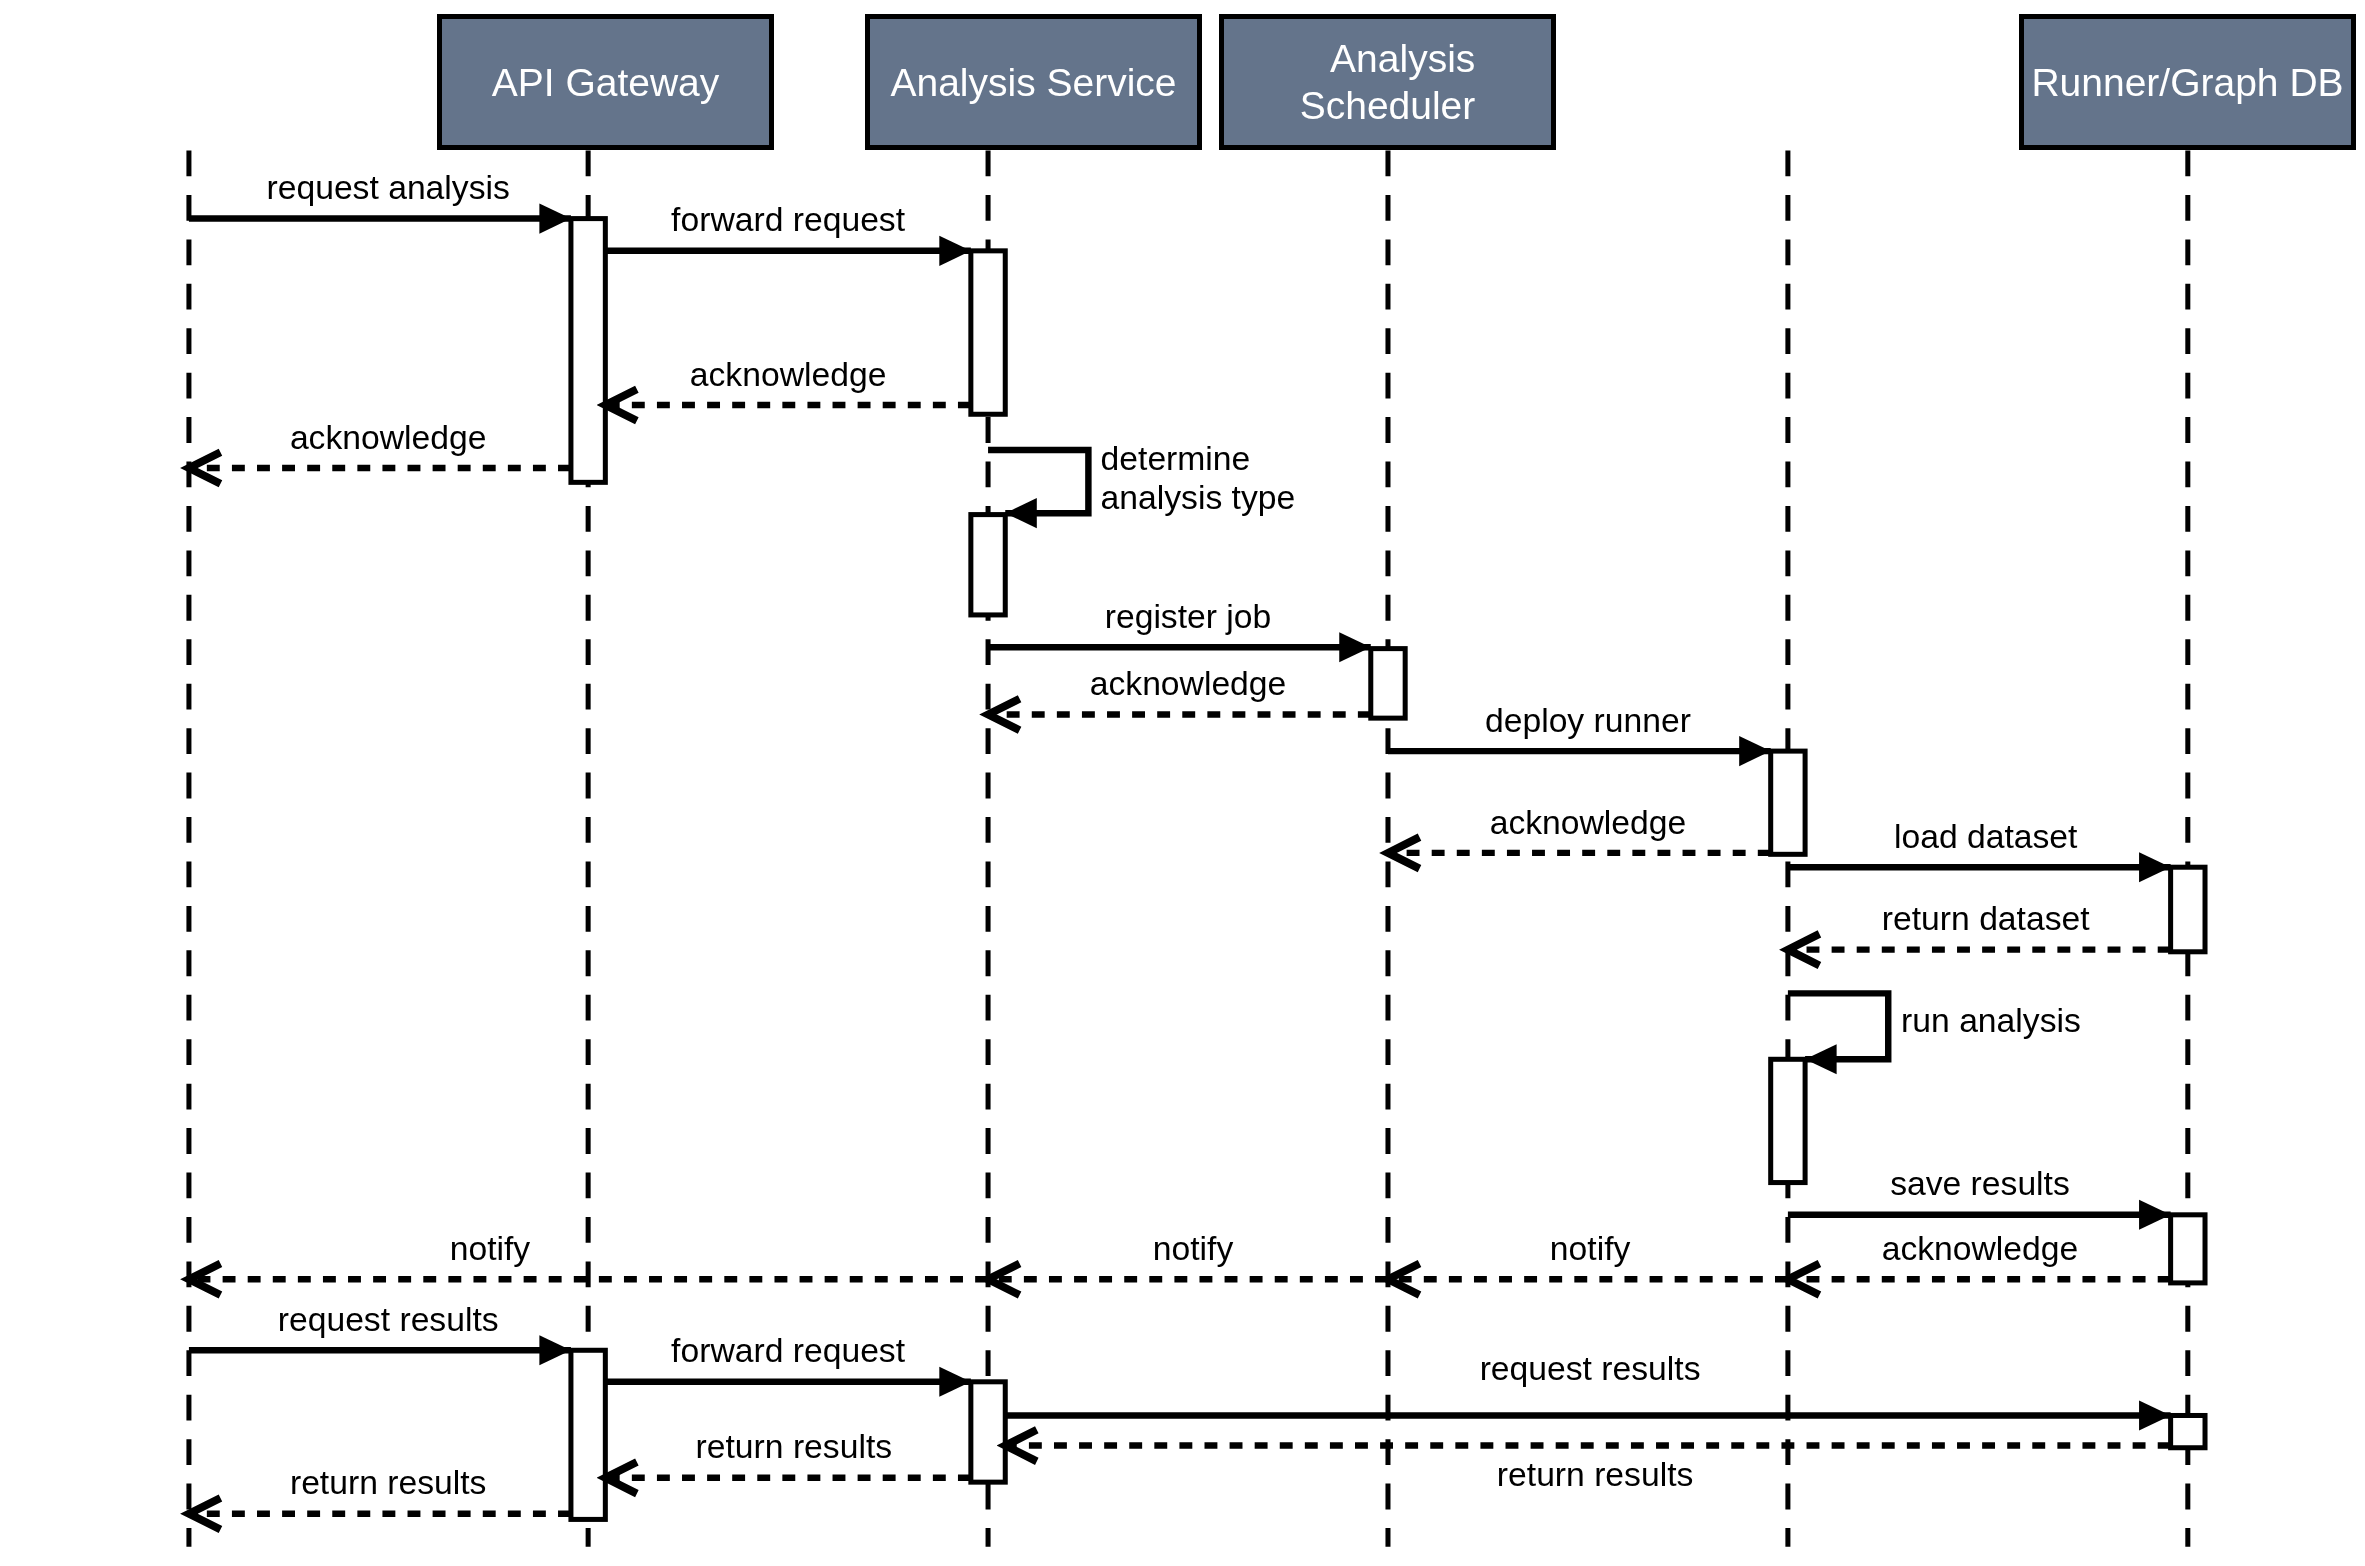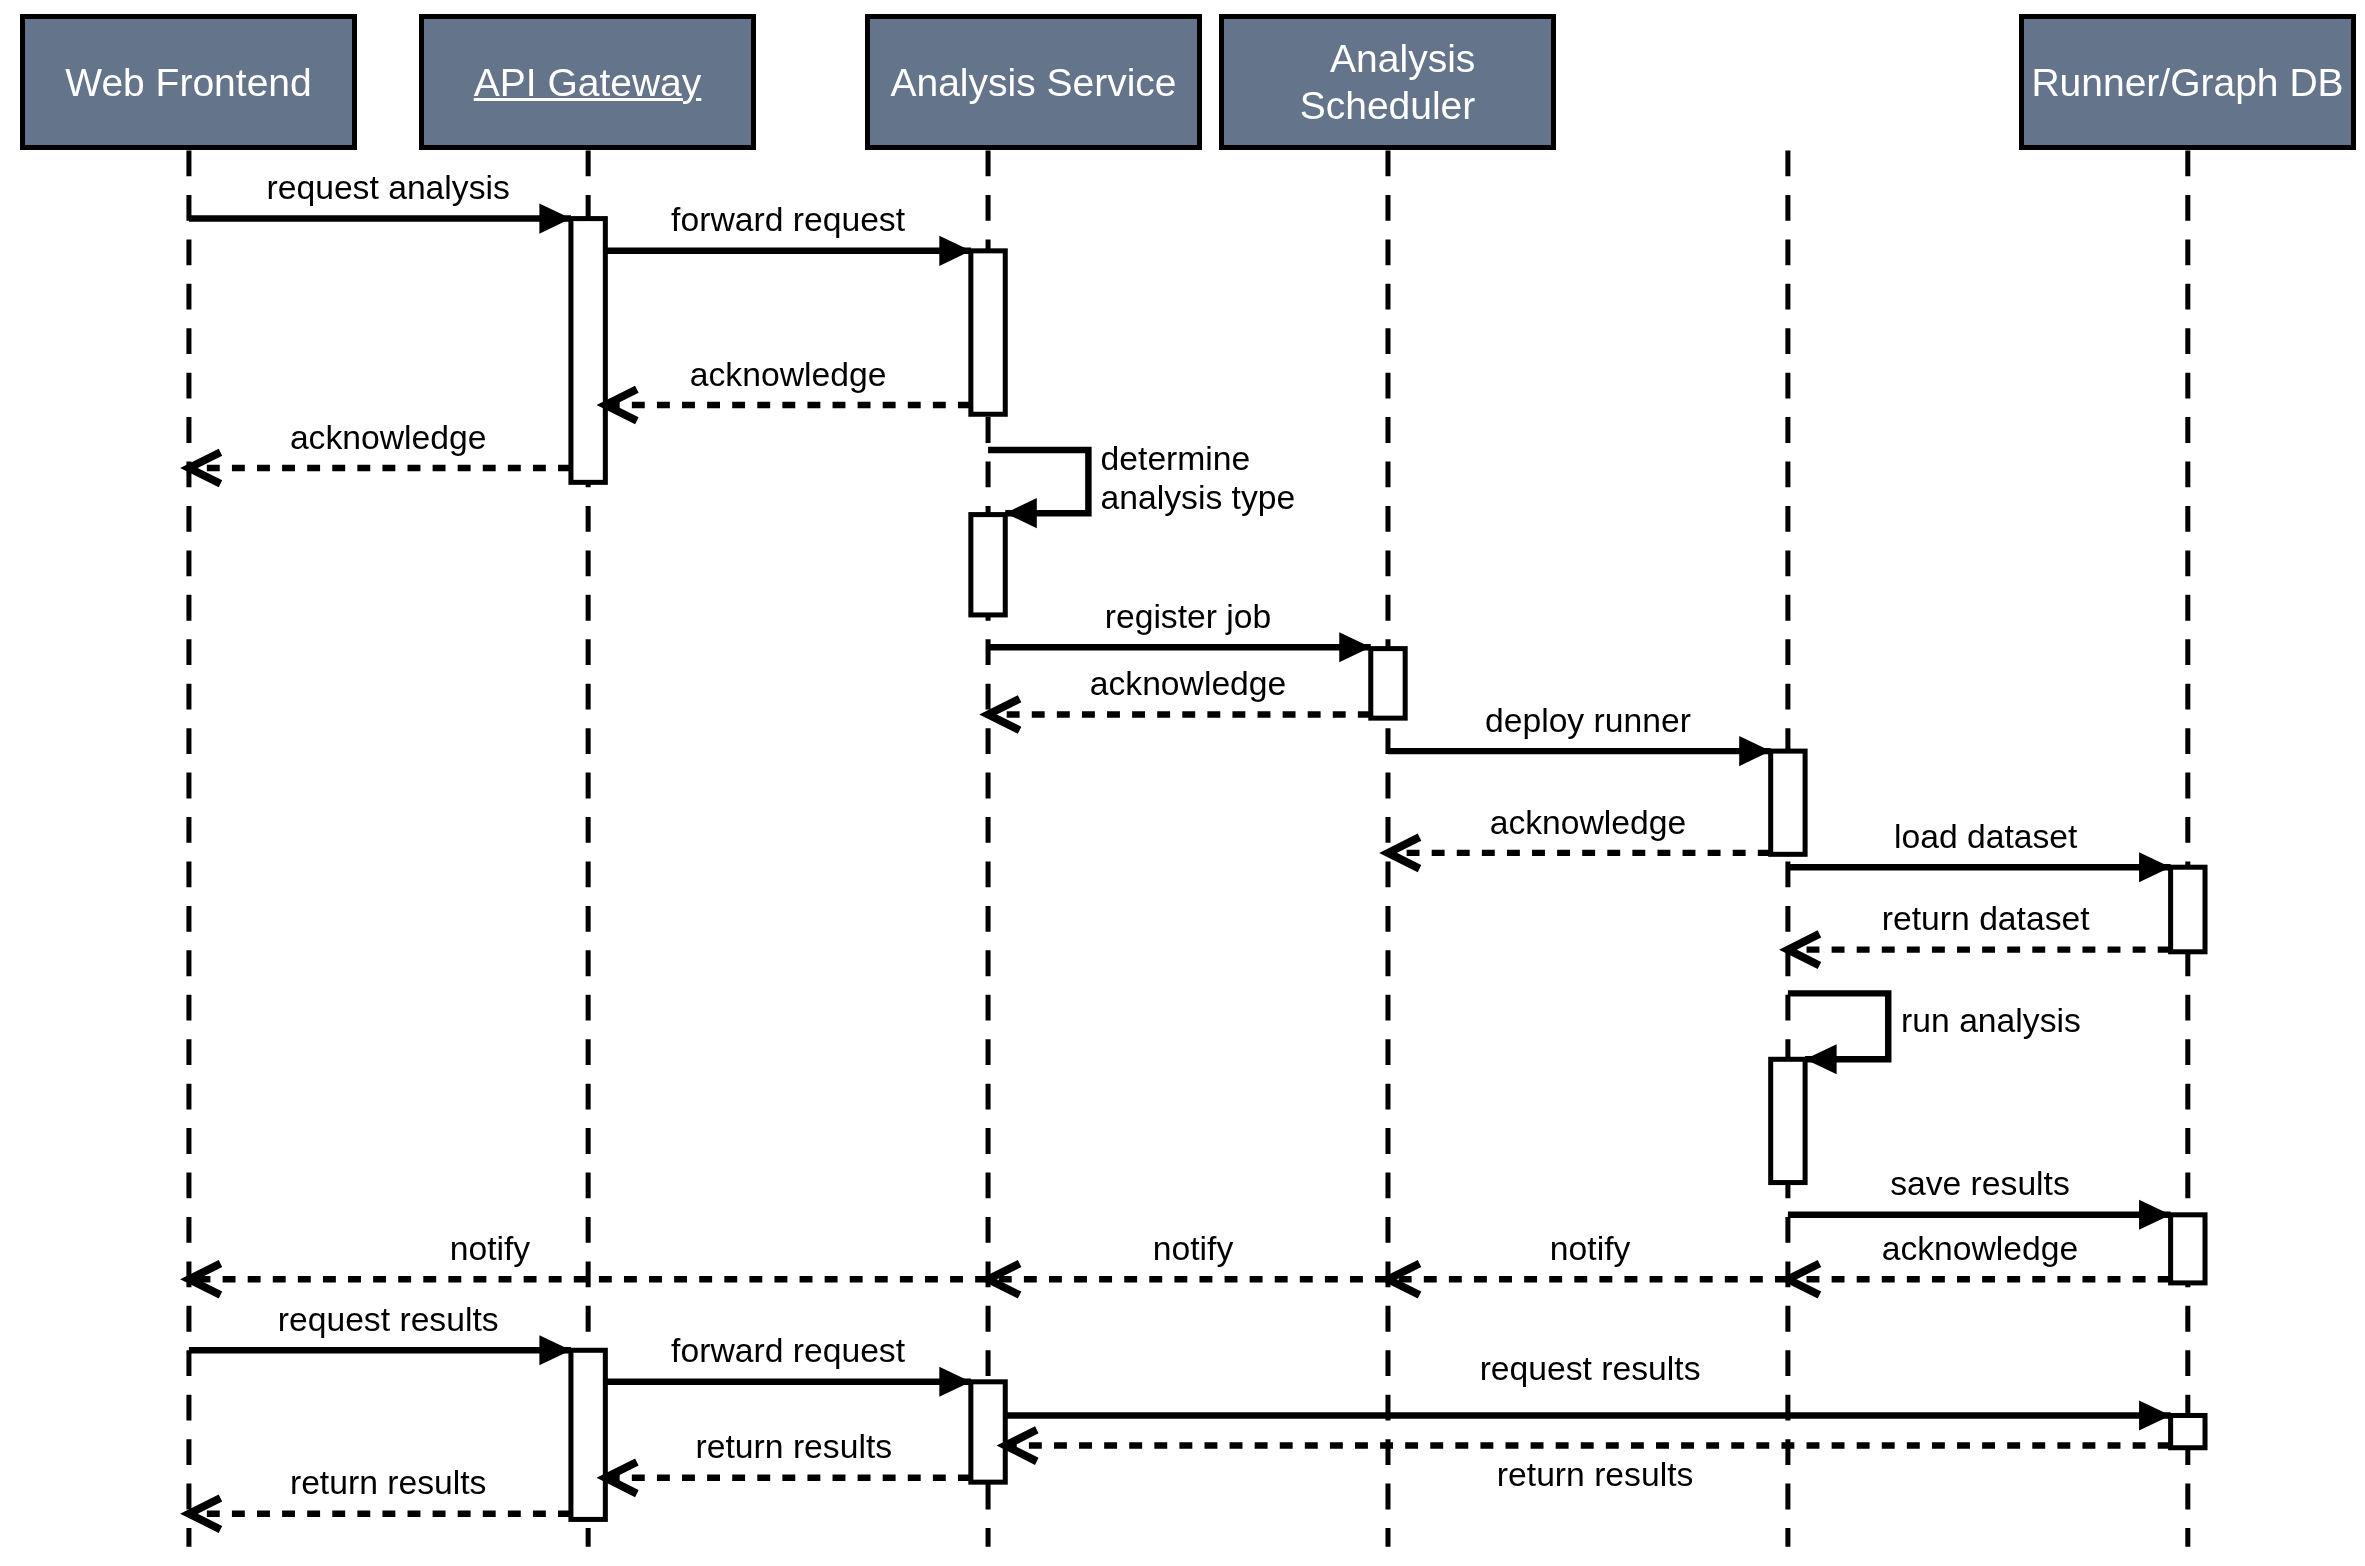--- a/index.html
+++ b/index.html
@@ -35,21 +35,21 @@
     display: flex;
     align-items: center;
     justify-content: center;
     text-align: center;
     font-size: 39px;
     line-height: 1.22;
     white-space: pre-line;
     user-select: none;
   }
   .p0 { left: 20px; }
-  .p1 { left: 419px; text-decoration: underline; }
+  .p1 { left: 437px; }
   .p2 { left: 865px; }
   .p3 { left: 1219px; text-align: right; }
   .p4 { left: 1619px; }
   .p5 { left: 2019px; }
 
   .lifeline {
     stroke: #000000;
     stroke-width: 7;
     stroke-dasharray: 36 26;
     fill: none;
@@ -165,21 +165,20 @@
       <text class="msg-label" x="683" y="1758">notify</text>
       <text class="msg-label" x="541" y="1857">request results</text>
       <text class="msg-label" x="1099" y="1901">forward request</text>
       <text class="msg-label" x="2218" y="1926">request results</text>
       <text class="msg-label" x="2225" y="2073">return results</text>
       <text class="msg-label" x="1107" y="2035">return results</text>
       <text class="msg-label" x="541" y="2085">return results</text>
     </g>
   </svg>
 
-  <div class="participant p0">Web Frontend</div>
   <div class="participant p1">API Gateway</div>
   <div class="participant p2">Analysis Service</div>
   <div class="participant p3">Analysis
 Scheduler</div>
   <div class="participant p5">Runner/Graph DB</div>
 
 </div>
 
 
 </body></html>

